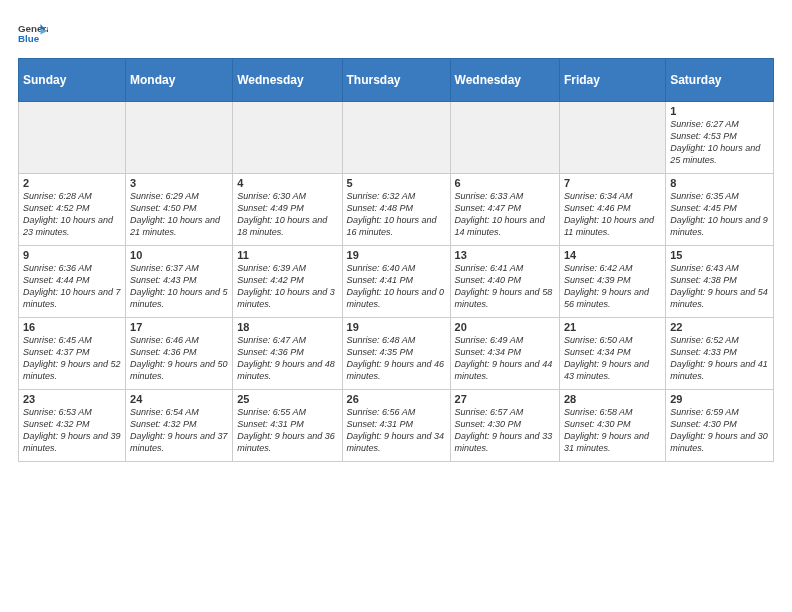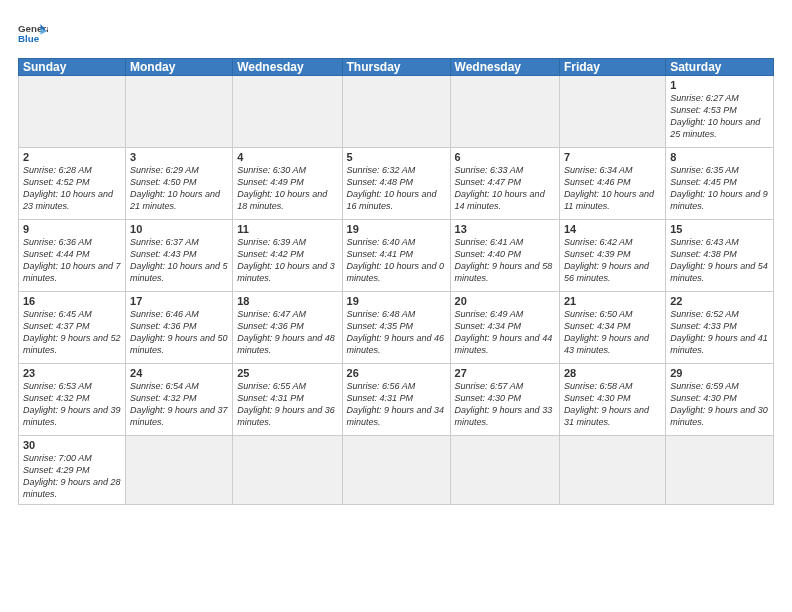--- a/index.html
+++ b/index.html
@@ -46,21 +46,21 @@
     .calendar {
       width: 100%;
       border-collapse: collapse;
       border: 1px solid #ccc;
     }
     .calendar th {
       background: #3a7abf;
       color: #fff;
       font-size: 12px;
       font-weight: bold;
-      padding: 1px 4px;
+      padding: 14px 4px;
       text-align: left;
       border: 1px solid #2d6aa8;
     }
     .calendar td {
       vertical-align: top;
       border: 1px solid #ccc;
       padding: 3px 4px;
       font-size: 9.5px;
       color: #333;
       width: 113px;
@@ -330,30 +330,15 @@
 and 31 minutes.</div>
           </td>
           <td>
             <span class="day-num">29</span>
             <div class="day-info">Sunrise: 6:59 AM
 Sunset: 4:30 PM
 Daylight: 9 hours
 and 30 minutes.</div>
           </td>
         </tr>
-        <tr>
-          <td class="last-row">
-            <span class="day-num">30</span>
-            <div class="day-info">Sunrise: 7:00 AM
-Sunset: 4:29 PM
-Daylight: 9 hours
-and 28 minutes.</div>
-          </td>
-          <td class="empty last-row"></td>
-          <td class="empty last-row"></td>
-          <td class="empty last-row"></td>
-          <td class="empty last-row"></td>
-          <td class="empty last-row"></td>
-          <td class="empty last-row"></td>
-        </tr>
       </tbody>
   </table>
 </div>
 
 </body></html>

